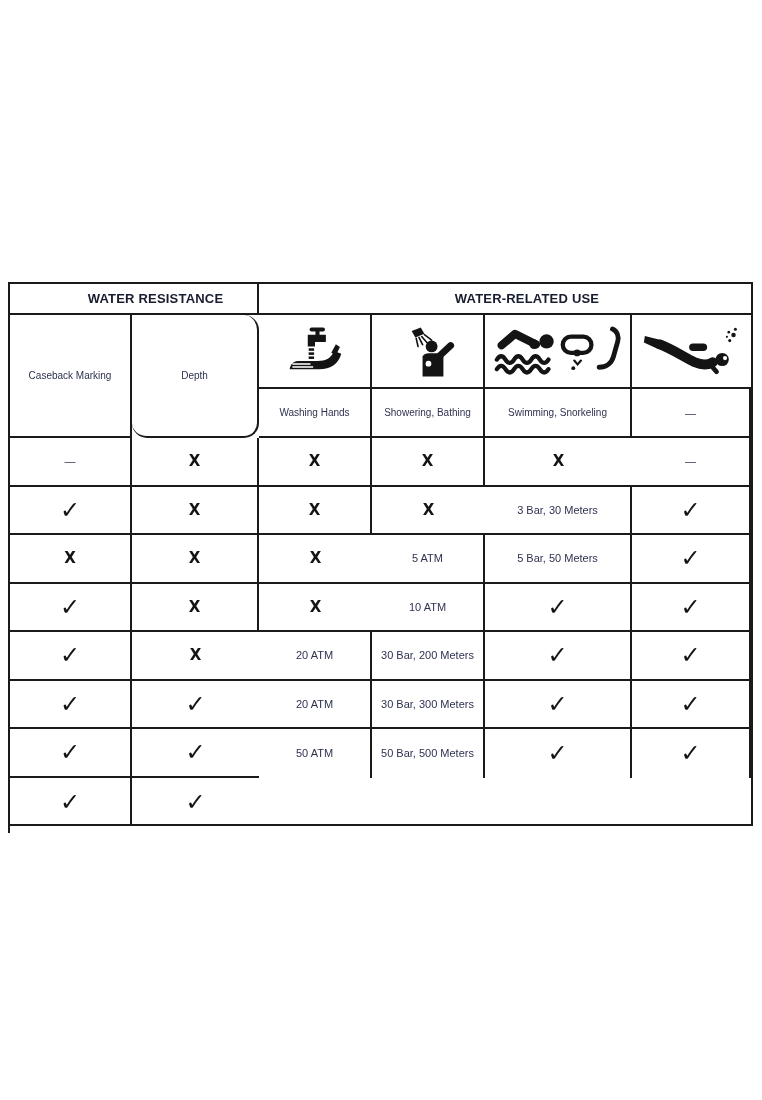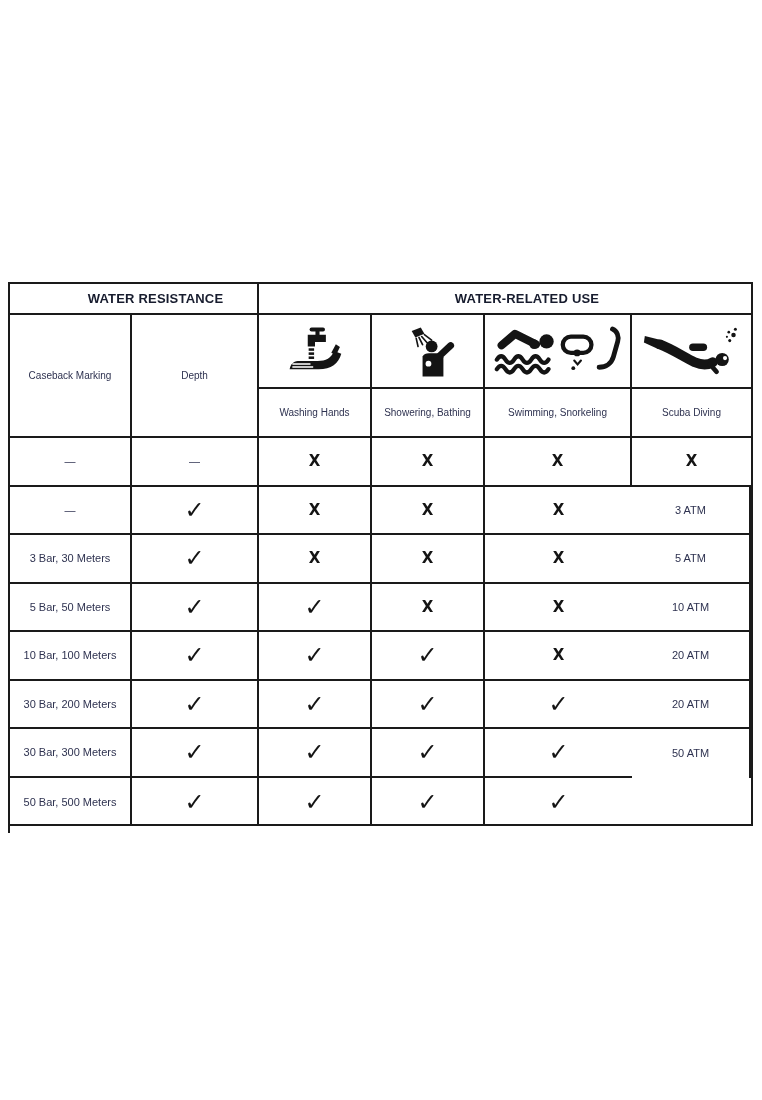--- a/index.html
+++ b/index.html
@@ -38,21 +38,21 @@
     font-size: 13px;
     font-weight: 700;
     letter-spacing: 0.2px;
     color: #171c2e;
     padding-left: 44px;
   }
   .gh-left  { grid-column: 1 / 3; grid-row: 1; }
   .gh-right { grid-column: 3 / 7; grid-row: 1; }
   .col-head { font-size: 10px; color: #2e3250; }
   .caseback-head { grid-column: 1; grid-row: 2 / 4; }
-  .depth-head    { grid-column: 2; grid-row: 2 / 4; }
+  .depth-head    { grid-column: 2; grid-row: 2 / 4; border-radius: 15px; }
   .icon-cell-1 { grid-column: 3; grid-row: 2; }
   .icon-cell-2 { grid-column: 4; grid-row: 2; }
   .icon-cell-3 { grid-column: 5; grid-row: 2; }
   .icon-cell-4 { grid-column: 6; grid-row: 2; }
   .use-label-1 { grid-column: 3; grid-row: 3; }
   .use-label-2 { grid-column: 4; grid-row: 3; }
   .use-label-3 { grid-column: 5; grid-row: 3; }
   .use-label-4 { grid-column: 6; grid-row: 3; }
   .data-text { font-size: 11px; color: #2e3250; }
   .mark {
@@ -154,51 +154,48 @@
         <circle cx="92" cy="8" r="1.4" fill="#141414"></circle>
         <circle cx="99" cy="5" r="1.6" fill="#141414"></circle>
         <circle cx="90" cy="13" r="1.1" fill="#141414"></circle>
       </svg>
     </span>
   </div>
 
   <div class="cell col-head use-label-2">Showering, Bathing</div>
   <div class="cell col-head use-label-1">Washing Hands</div>
   <div class="cell col-head use-label-3">Swimming, Snorkeling</div>
-  <div class="cell col-head use-label-4 last-col">Scuba Diving</div>
 
   <div class="cell data-text">—</div>
   <div class="cell data-text">—</div>
   <div class="cell mark">X</div>
   <div class="cell mark">X</div>
   <div class="cell mark">X</div>
   <div class="cell mark last-col">X</div>
 
   <div class="cell data-text">—</div>
   <div class="cell mark yes">✓</div>
   <div class="cell mark">X</div>
   <div class="cell mark">X</div>
   <div class="cell mark last-col">X</div>
 
-  <div class="cell data-text">3 ATM</div>
   <div class="cell data-text">3 Bar, 30 Meters</div>
   <div class="cell mark yes">✓</div>
   <div class="cell mark">X</div>
   <div class="cell mark">X</div>
   <div class="cell mark last-col">X</div>
 
   <div class="cell data-text">5 ATM</div>
   <div class="cell data-text">5 Bar, 50 Meters</div>
   <div class="cell mark yes">✓</div>
   <div class="cell mark yes">✓</div>
   <div class="cell mark">X</div>
   <div class="cell mark last-col">X</div>
 
   <div class="cell data-text">10 ATM</div>
-  <div class="cell data-text">10 Bar, 100 Meters</div>
   <div class="cell mark yes">✓</div>
   <div class="cell mark yes">✓</div>
   <div class="cell mark yes">✓</div>
   <div class="cell mark last-col">X</div>
 
   <div class="cell data-text">20 ATM</div>
   <div class="cell data-text">30 Bar, 200 Meters</div>
   <div class="cell mark yes">✓</div>
   <div class="cell mark yes">✓</div>
   <div class="cell mark yes">✓</div>

